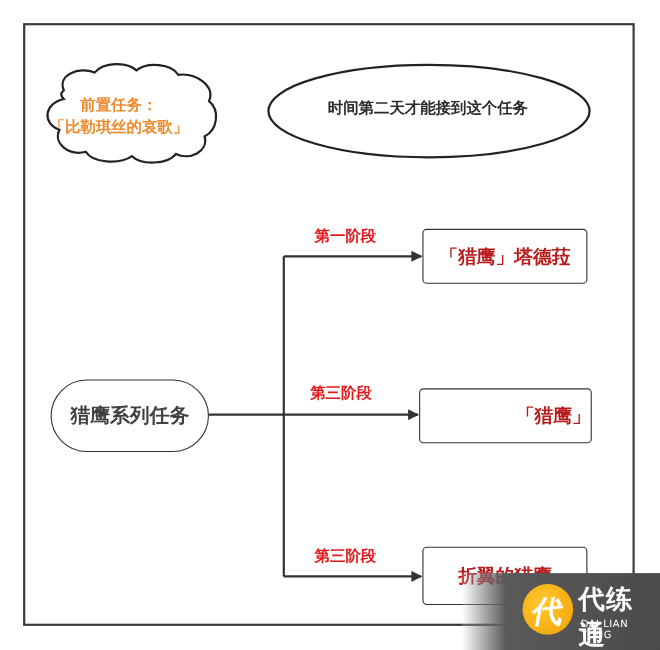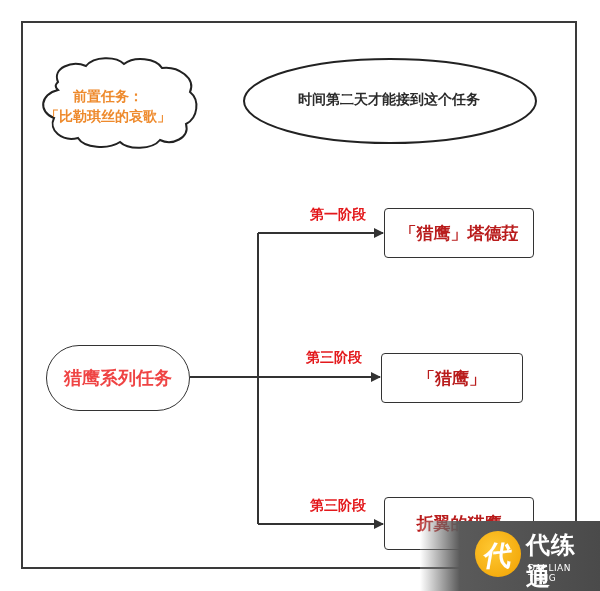--- a/index.html
+++ b/index.html
@@ -1,30 +1,30 @@
 <!DOCTYPE html>
 <html><head>
 <meta charset="utf-8">
 <style>
   html, body { margin: 0; padding: 0; background: #ffffff; }
   body { width: 600px; height: 591px; position: relative; overflow: hidden;
          font-family: "DejaVu Sans", "Liberation Sans", sans-serif; }
   .frame { position: absolute; left: 21px; top: 21px; width: 556px; height: 548px;
            border: 2px solid #3a3a3a; box-sizing: border-box; }
   svg.lines { position: absolute; left: 0; top: 0; }
-  .txt { position: absolute; font-weight: bold; white-space: nowrap; margin-left: 24px; }
+  .txt { position: absolute; font-weight: bold; white-space: nowrap; }
   .orange { color: #ee8a2c; }
   .red { color: #e3191c; font-size: 14px; }
   .box { position: absolute; border: 1.5px solid #333; border-radius: 4px; background: #fff;
          box-sizing: border-box; display: flex; align-items: center; justify-content: center;
          font-size: 17px; font-weight: bold; color: #b91c1c; }
   .stadium { position: absolute; left: 46px; top: 345px; width: 144px; height: 66px;
              border: 1.5px solid #333; border-radius: 33px; box-sizing: border-box;
              display: flex; align-items: center; justify-content: center;
-             font-size: 18px; font-weight: bold; color: #ef4444; background: #fff; }
+             font-size: 18px; font-weight: bold; color: #404040; background: #fff; }
   .cloud-text { position: absolute; left: 28px; top: 86px; width: 160px; text-align: center;
                 font-size: 14px; line-height: 20px; font-weight: bold; color: #ee8a2c; }
   .ellipse-text { position: absolute; left: 244px; top: 89px; width: 290px; text-align: center;
                   font-size: 14px; line-height: 21px; font-weight: bold; color: #2b2b2b; }
   .wm { position: absolute; left: 420px; top: 521px; width: 180px; height: 70px;
         background: linear-gradient(90deg, rgba(255,255,255,0.2) 0%, #5a5a5a 22%, #4a4a4a 100%); }
   .wm-logo { position: absolute; left: 55px; top: 10px; width: 46px; height: 46px; border-radius: 50%;
              background: radial-gradient(circle at 40% 40%, #ffc933, #f0a000); }
   .wm-logo span { position: absolute; left: 9px; top: 6px; font-size: 28px; color: #fff;
                   font-weight: bold; transform: skewX(-10deg); }
@@ -70,21 +70,21 @@
 <div class="stadium">
   <span>猎鹰系列任务</span>
 </div>
 
 <div class="txt red" style="left:286px; top:206px;">第一阶段</div>
 <div class="box" style="left:384px; top:208px; width:150px; height:50px;">
   <span>「猎鹰」塔德菈</span>
 </div>
 
 <div class="txt red" style="left:282px; top:349px;">第三阶段</div>
-<div class="box" style="left:381px; top:353px; width:142px; height:50px;">
+<div class="box" style="left:381px; top:353px; width:157px; height:50px;justify-content:flex-end;">
   <span>「猎鹰」</span>
 </div>
 
 <div class="txt red" style="left:286px; top:497px;">第三阶段</div>
 <div class="box" style="left:384px; top:497px; width:150px; height:53px;">
   <span>折翼的猎鹰</span>
 </div>
 
 <div class="wm">
   <div class="wm-logo">

